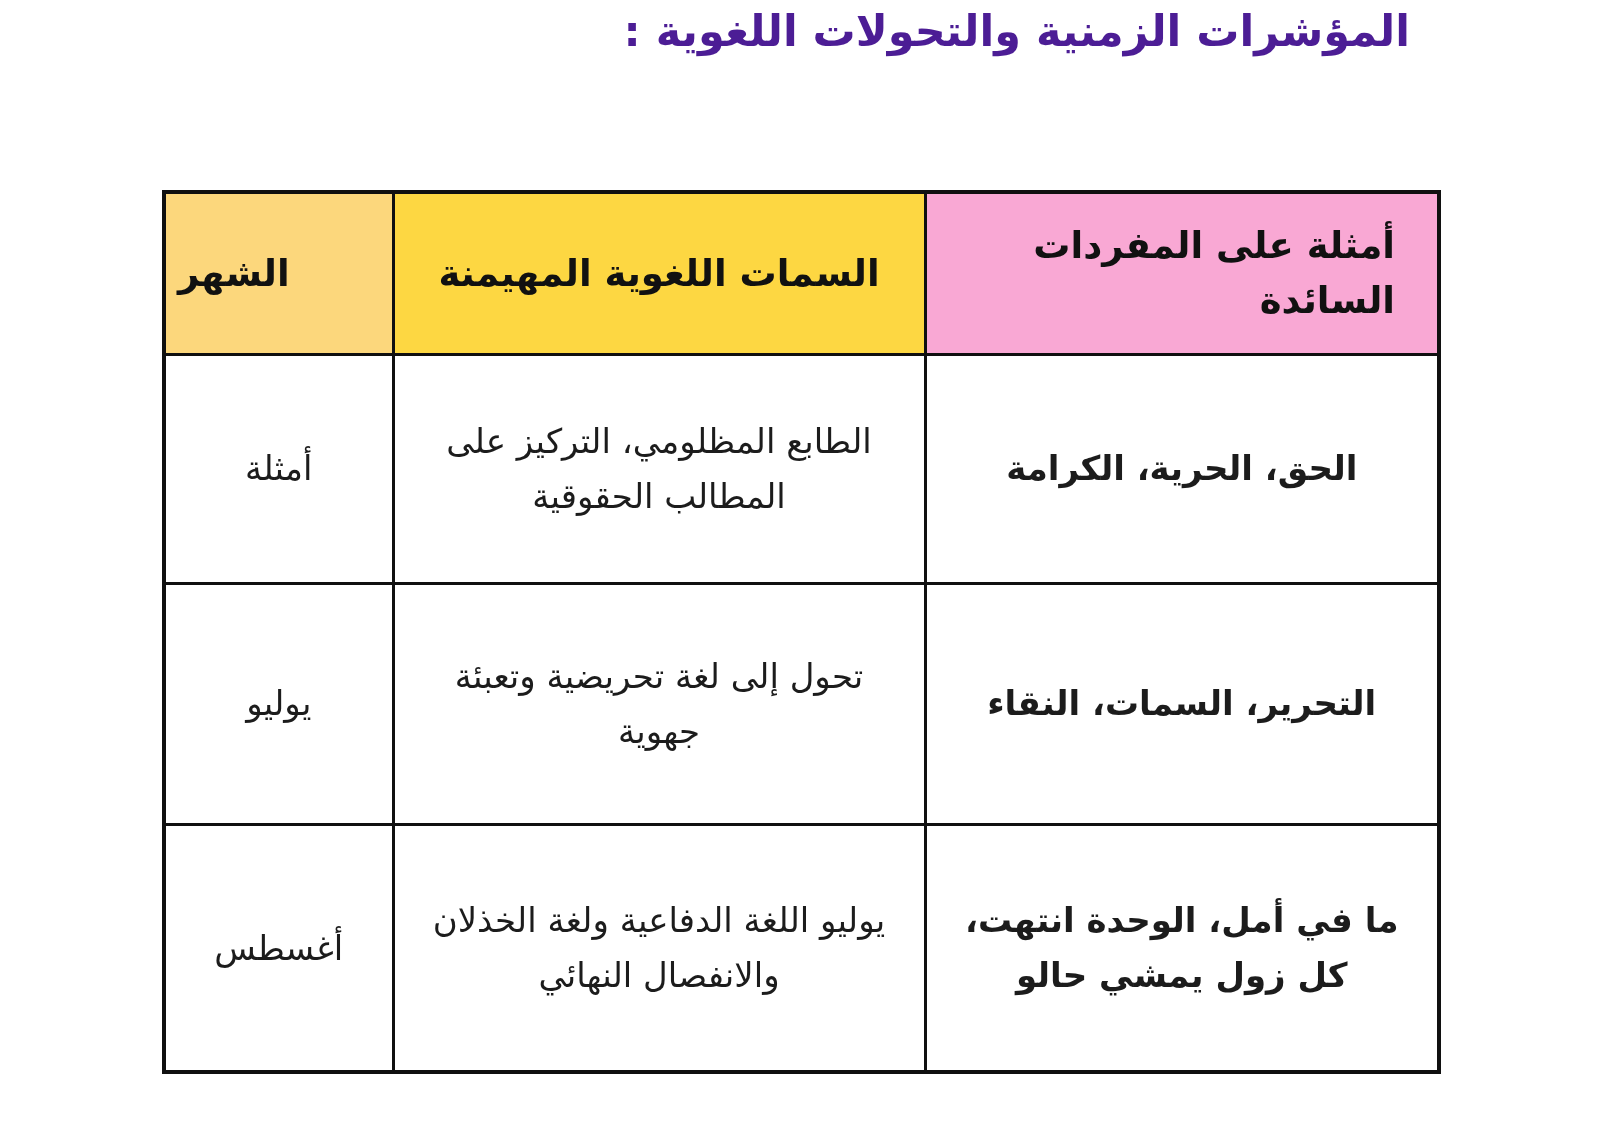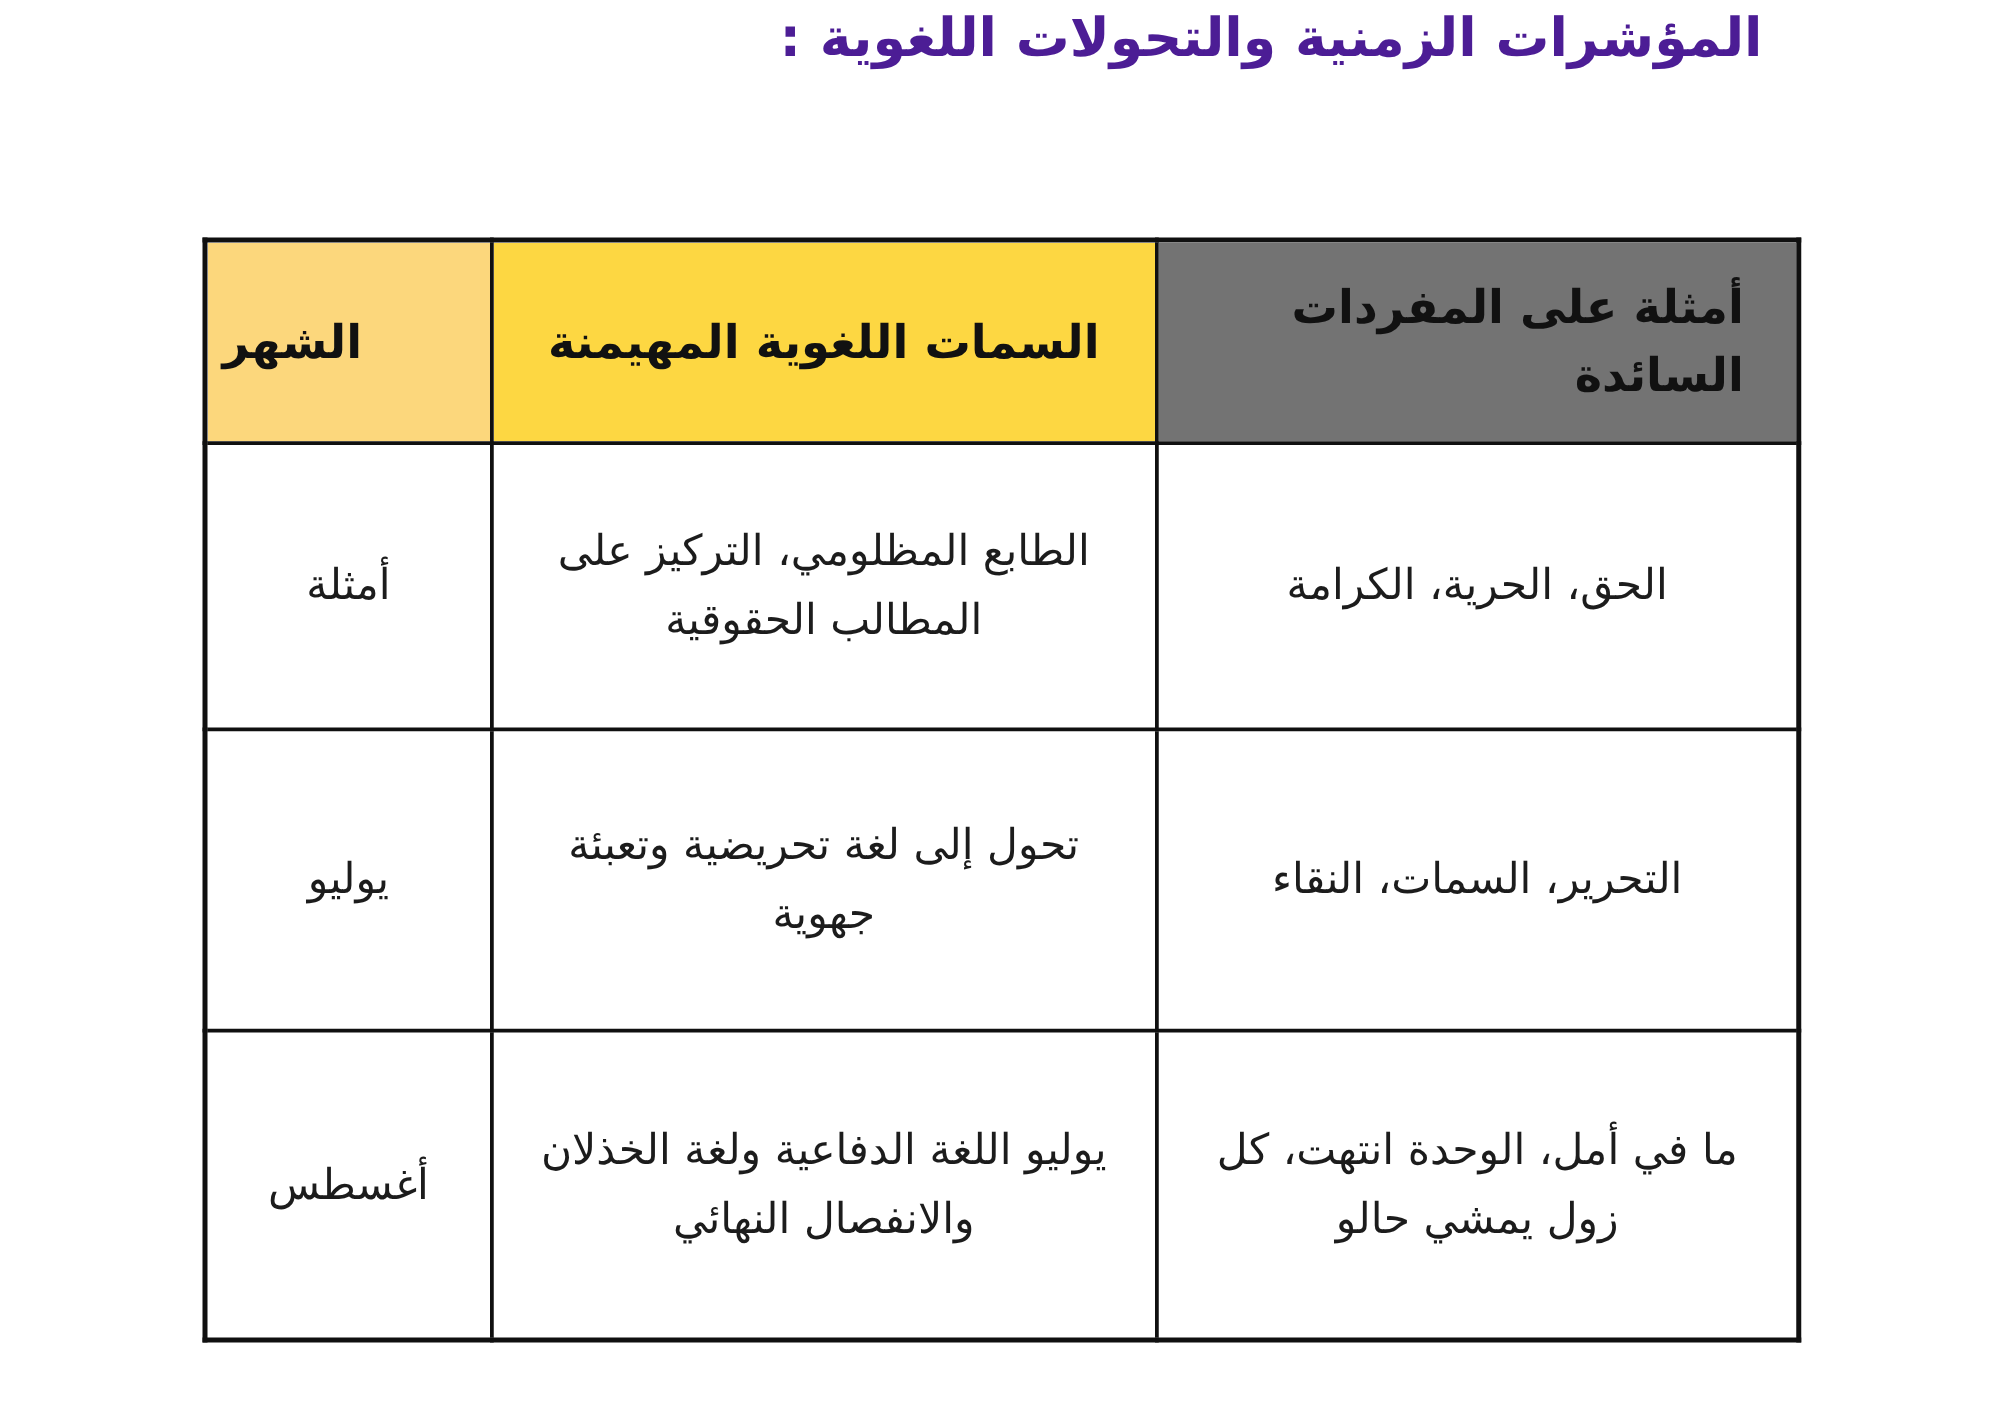--- a/index.html
+++ b/index.html
@@ -72,39 +72,39 @@
     padding: 8px 12px;
   }
   td {
     background: #ffffff;
     font-size: 34px;
     font-weight: 400;
     color: #1c1c1c;
     text-align: center;
     line-height: 1.6;
   }
-  td.c-examples { padding: 6px 34px; }
+  td.c-examples { padding: 6px 34px; font-weight: bold; }
   td.c-features { padding: 6px 34px; }
   td.c-month    { padding: 6px 14px; }
 </style>
 </head>
 <body style="background: rgb(255, 255, 255);">
 
 <div class="page-title">المؤشرات الزمنية والتحولات اللغوية :</div>
 
 <div class="table-wrap">
   <table class="lang-table" dir="rtl">
     <colgroup>
       <col class="col-examples">
       <col class="col-features">
       <col class="col-month">
     </colgroup>
     <thead>
       <tr class="header-row">
-        <th class="h-examples" style="background: #737373;">أمثلة على المفردات السائدة</th>
+        <th class="h-examples" style="background: #f9a8d4;">أمثلة على المفردات السائدة</th>
         <th class="h-features" style="background: rgb(253, 215, 66);">السمات اللغوية المهيمنة</th>
         <th class="h-month" style="background: rgb(252, 215, 124);">الشهر</th>
       </tr>
     </thead>
     <tbody>
       <tr class="row-1">
         <td class="c-examples">الحق، الحرية، الكرامة</td>
         <td class="c-features">الطابع المظلومي، التركيز على المطالب الحقوقية</td>
         <td class="c-month">أمثلة</td>
       </tr>

